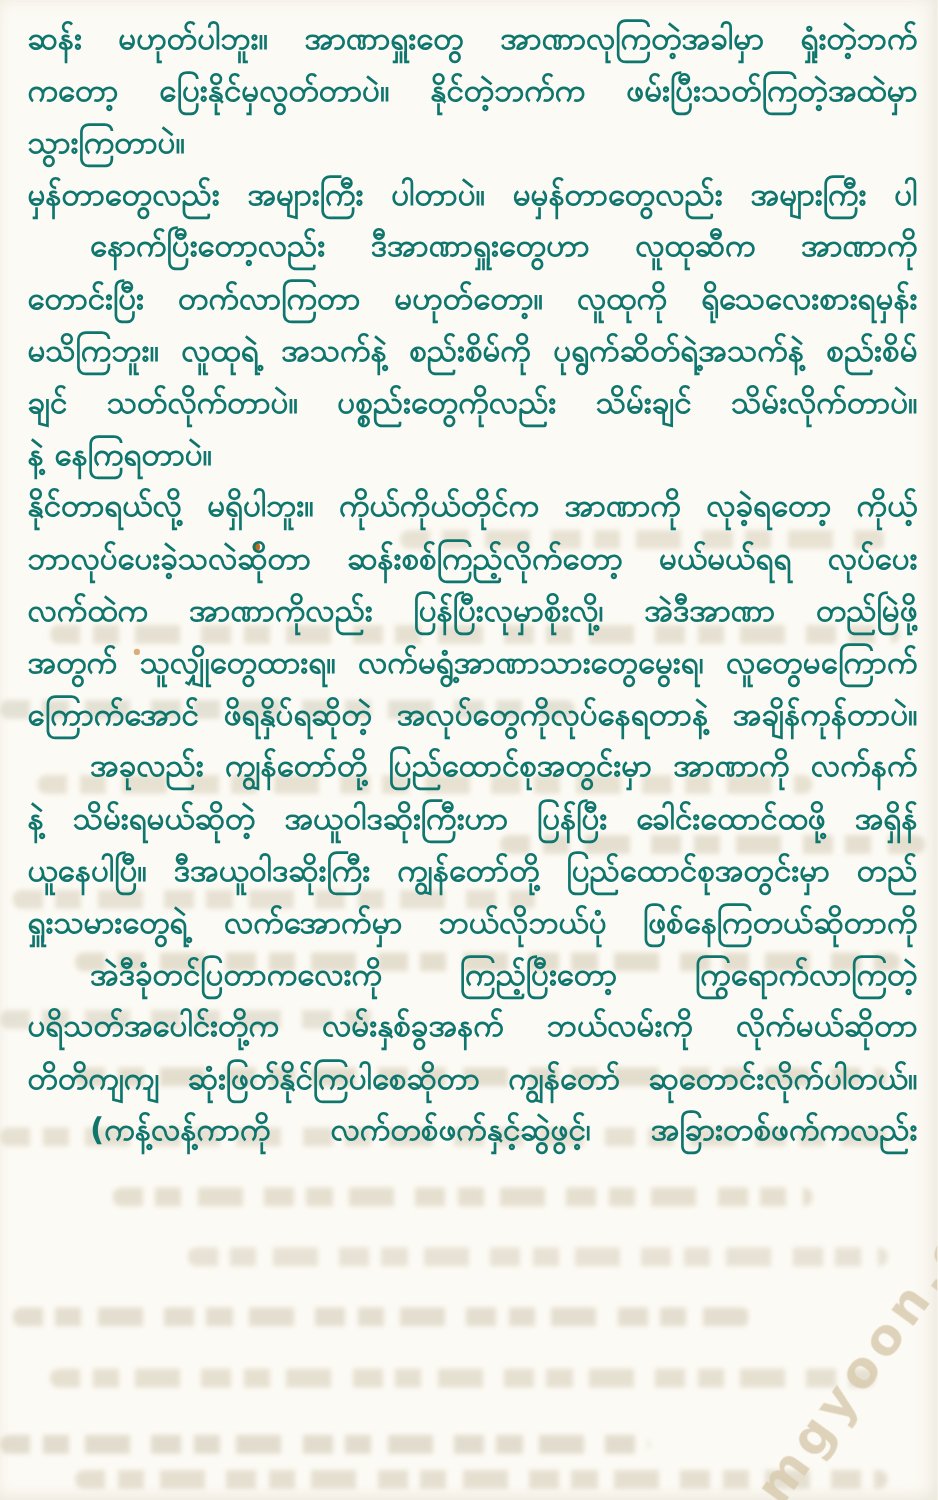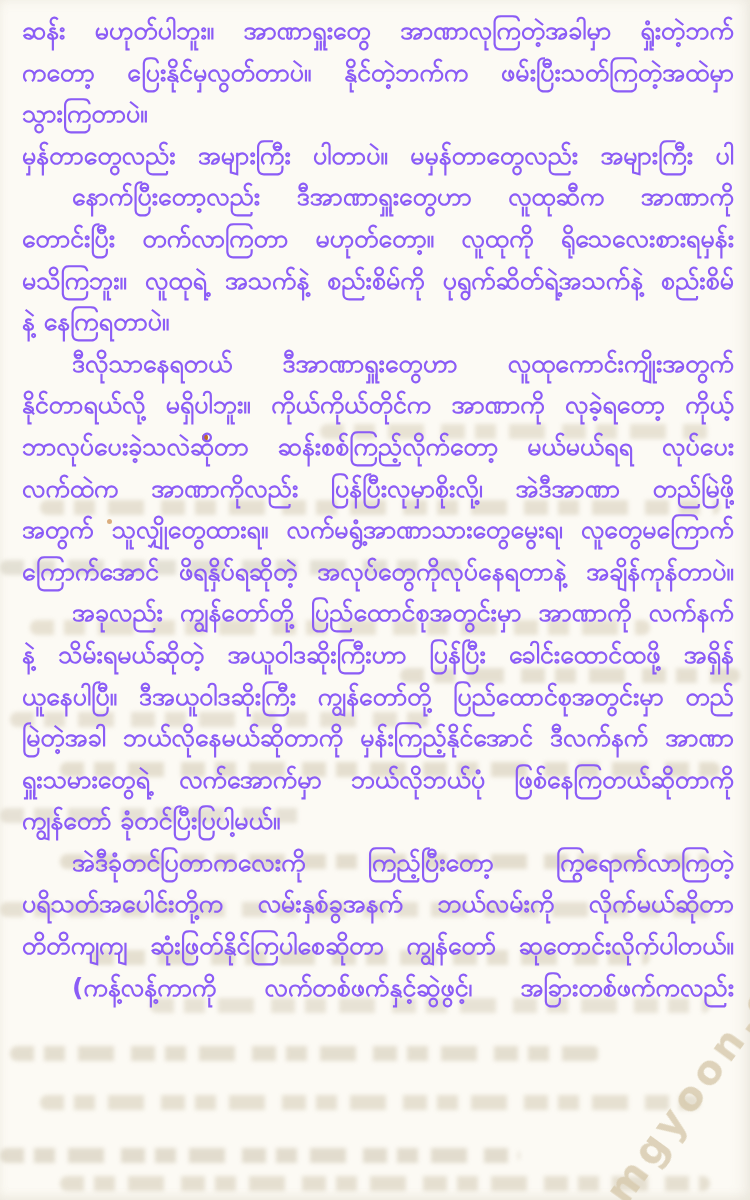--- a/index.html
+++ b/index.html
@@ -49,21 +49,21 @@
   .speck { position: absolute; border-radius: 50%; z-index: 3; }
   .speck-1 { left: 202px; top: 434px; width: 6px; height: 7px; background: #c06a20; }
   .speck-2 { left: 107px; top: 519px; width: 5px; height: 5px; background: #cf9356; opacity: 0.75; }
   
   .text-block {
     position: absolute;
     top: 10px;
     left: 22px;
     width: 712px;
     z-index: 4;
-    color: #8b5cf6;
+    color: #0f766e;
   }
   .para { margin: 0; padding: 0; }
   .line {
     font-size: 25px;
     font-weight: 600;
     line-height: 41.6px;
     height: 41.6px;
     overflow: hidden;
     text-align: justify;
     text-align-last: justify;
@@ -107,39 +107,37 @@
       <div class="line">ဆန်း မဟုတ်ပါဘူး။ အာဏာရှူးတွေ အာဏာလုကြတဲ့အခါမှာ ရှုံးတဲ့ဘက်</div>
       <div class="line">ကတော့ ပြေးနိုင်မှလွတ်တာပဲ။ နိုင်တဲ့ဘက်က ဖမ်းပြီးသတ်ကြတဲ့အထဲမှာ</div>
       <div class="line short">သွားကြတာပဲ။</div>
       <div class="line">မှန်တာတွေလည်း အများကြီး ပါတာပဲ။ မမှန်တာတွေလည်း အများကြီး ပါ</div>
     </div>
 
     <div class="para">
       <div class="line indent">နောက်ပြီးတော့လည်း ဒီအာဏာရှူးတွေဟာ လူထုဆီက အာဏာကို</div>
       <div class="line">တောင်းပြီး တက်လာကြတာ မဟုတ်တော့။ လူထုကို ရိုသေလေးစားရမှန်း</div>
       <div class="line">မသိကြဘူး။ လူထုရဲ့ အသက်နဲ့ စည်းစိမ်ကို ပုရွက်ဆိတ်ရဲ့အသက်နဲ့ စည်းစိမ်</div>
+      <div class="line">ချင် သတ်လိုက်တာပဲ။ ပစ္စည်းတွေကိုလည်း သိမ်းချင် သိမ်းလိုက်တာပဲ။</div>
       <div class="line short">နဲ့ နေကြရတာပဲ။</div>
     </div>
 
     <div class="para">
-      <div class="line indent">ဒီလိုသာနေရတယ် ဒီအာဏာရှူးတွေဟာ လူထုကောင်းကျိုးအတွက်</div>
       <div class="line">နိုင်တာရယ်လို့ မရှိပါဘူး။ ကိုယ်ကိုယ်တိုင်က အာဏာကို လုခဲ့ရတော့ ကိုယ့်</div>
       <div class="line">ဘာလုပ်ပေးခဲ့သလဲဆိုတာ ဆန်းစစ်ကြည့်လိုက်တော့ မယ်မယ်ရရ လုပ်ပေး</div>
       <div class="line">လက်ထဲက အာဏာကိုလည်း ပြန်ပြီးလုမှာစိုးလို့၊ အဲဒီအာဏာ တည်မြဲဖို့</div>
       <div class="line">အတွက် သူလျှိုတွေထားရ။ လက်မရွံ့အာဏာသားတွေမွေးရ၊ လူတွေမကြောက်</div>
       <div class="line">ကြောက်အောင် ဖိရနှိပ်ရဆိုတဲ့ အလုပ်တွေကိုလုပ်နေရတာနဲ့ အချိန်ကုန်တာပဲ။</div>
     </div>
 
     <div class="para">
       <div class="line indent">အခုလည်း ကျွန်တော်တို့ ပြည်ထောင်စုအတွင်းမှာ အာဏာကို လက်နက်</div>
       <div class="line">နဲ့ သိမ်းရမယ်ဆိုတဲ့ အယူဝါဒဆိုးကြီးဟာ ပြန်ပြီး ခေါင်းထောင်ထဖို့ အရှိန်</div>
       <div class="line">ယူနေပါပြီ။ ဒီအယူဝါဒဆိုးကြီး ကျွန်တော်တို့ ပြည်ထောင်စုအတွင်းမှာ တည်</div>
-      <div class="line">မြဲတဲ့အခါ ဘယ်လိုနေမယ်ဆိုတာကို မှန်းကြည့်နိုင်အောင် ဒီလက်နက် အာဏာ</div>
       <div class="line">ရှူးသမားတွေရဲ့ လက်အောက်မှာ ဘယ်လိုဘယ်ပုံ ဖြစ်နေကြတယ်ဆိုတာကို</div>
-      <div class="line short">ကျွန်တော် ခုံတင်ပြီးပြပါ့မယ်။</div>
     </div>
 
     <div class="para">
       <div class="line indent">အဲဒီခုံတင်ပြတာကလေးကို ကြည့်ပြီးတော့ ကြွရောက်လာကြတဲ့</div>
       <div class="line">ပရိသတ်အပေါင်းတို့က လမ်းနှစ်ခွအနက် ဘယ်လမ်းကို လိုက်မယ်ဆိုတာ</div>
       <div class="line">တိတိကျကျ ဆုံးဖြတ်နိုင်ကြပါစေဆိုတာ ကျွန်တော် ဆုတောင်းလိုက်ပါတယ်။</div>
     </div>
 
     <div class="para">
       <div class="line indent">(ကန့်လန့်ကာကို လက်တစ်ဖက်နှင့်ဆွဲဖွင့်၊ အခြားတစ်ဖက်ကလည်း</div>

